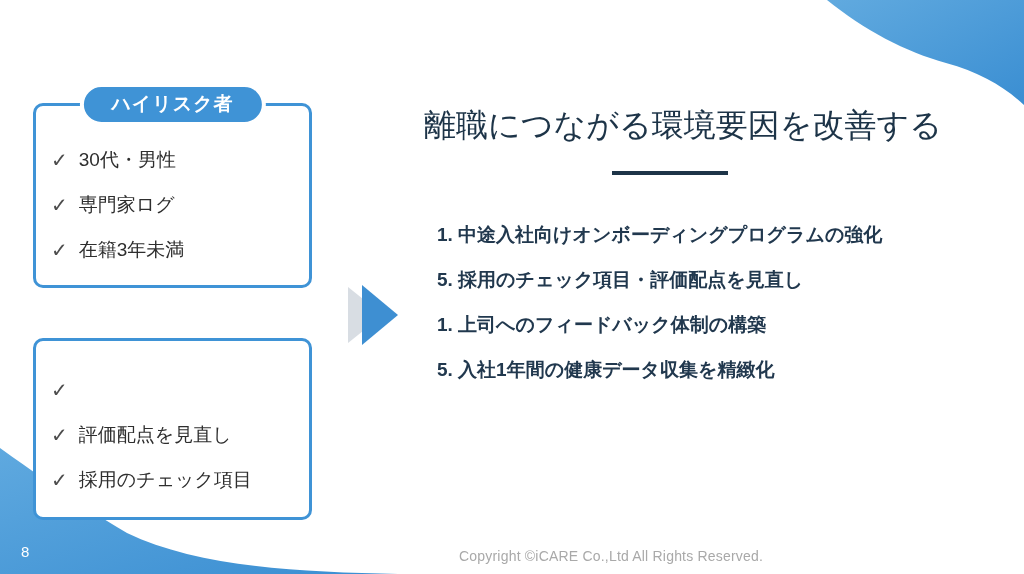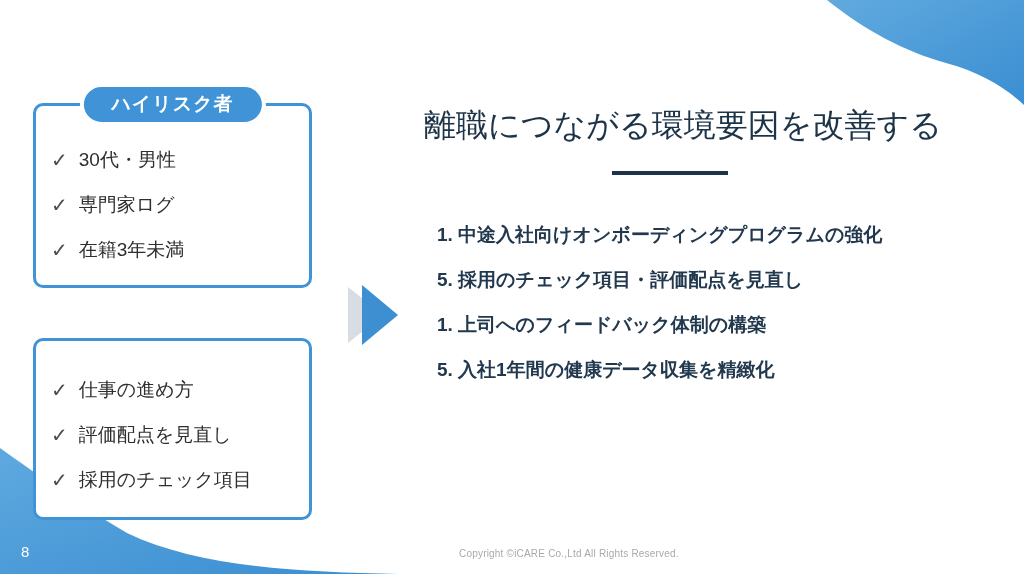--- a/index.html
+++ b/index.html
@@ -64,21 +64,21 @@
     line-height:21px;white-space:nowrap;
   }
 
   
   .page-number{
     position:absolute;left:21px;top:543px;
     font-size:15px;color:#ffffff;
   }
   .copyright{
     position:absolute;left:459px;top:548px;
-    font-size:10px;color:#A9A9A9;letter-spacing:0.2px;
+    font-size:14px;color:#A9A9A9;letter-spacing:0.2px;
   }
 </style>
 </head>
 <body>
 
 <div class="slide">
 
   <svg class="swoosh swoosh-tr" width="200" height="106" viewBox="0 0 200 106" preserveAspectRatio="none">
     <defs>
       <linearGradient id="gradTR" x1="0" y1="0" x2="1" y2="1">
@@ -114,21 +114,20 @@
         <span class="check-mark">✓</span>
         <span>在籍3年未満</span>
       </div>
     </div>
   </div>
 
   <div class="panel panel-2">
     <div class="check-list">
       <div class="check-item">
         <span class="check-mark">✓</span>
-        <span>仕事の進め方</span>
       </div>
       <div class="check-item">
         <span class="check-mark">✓</span>
         <span>評価配点を見直し</span>
       </div>
       <div class="check-item">
         <span class="check-mark">✓</span>
         <span>採用のチェック項目</span>
       </div>
     </div>

